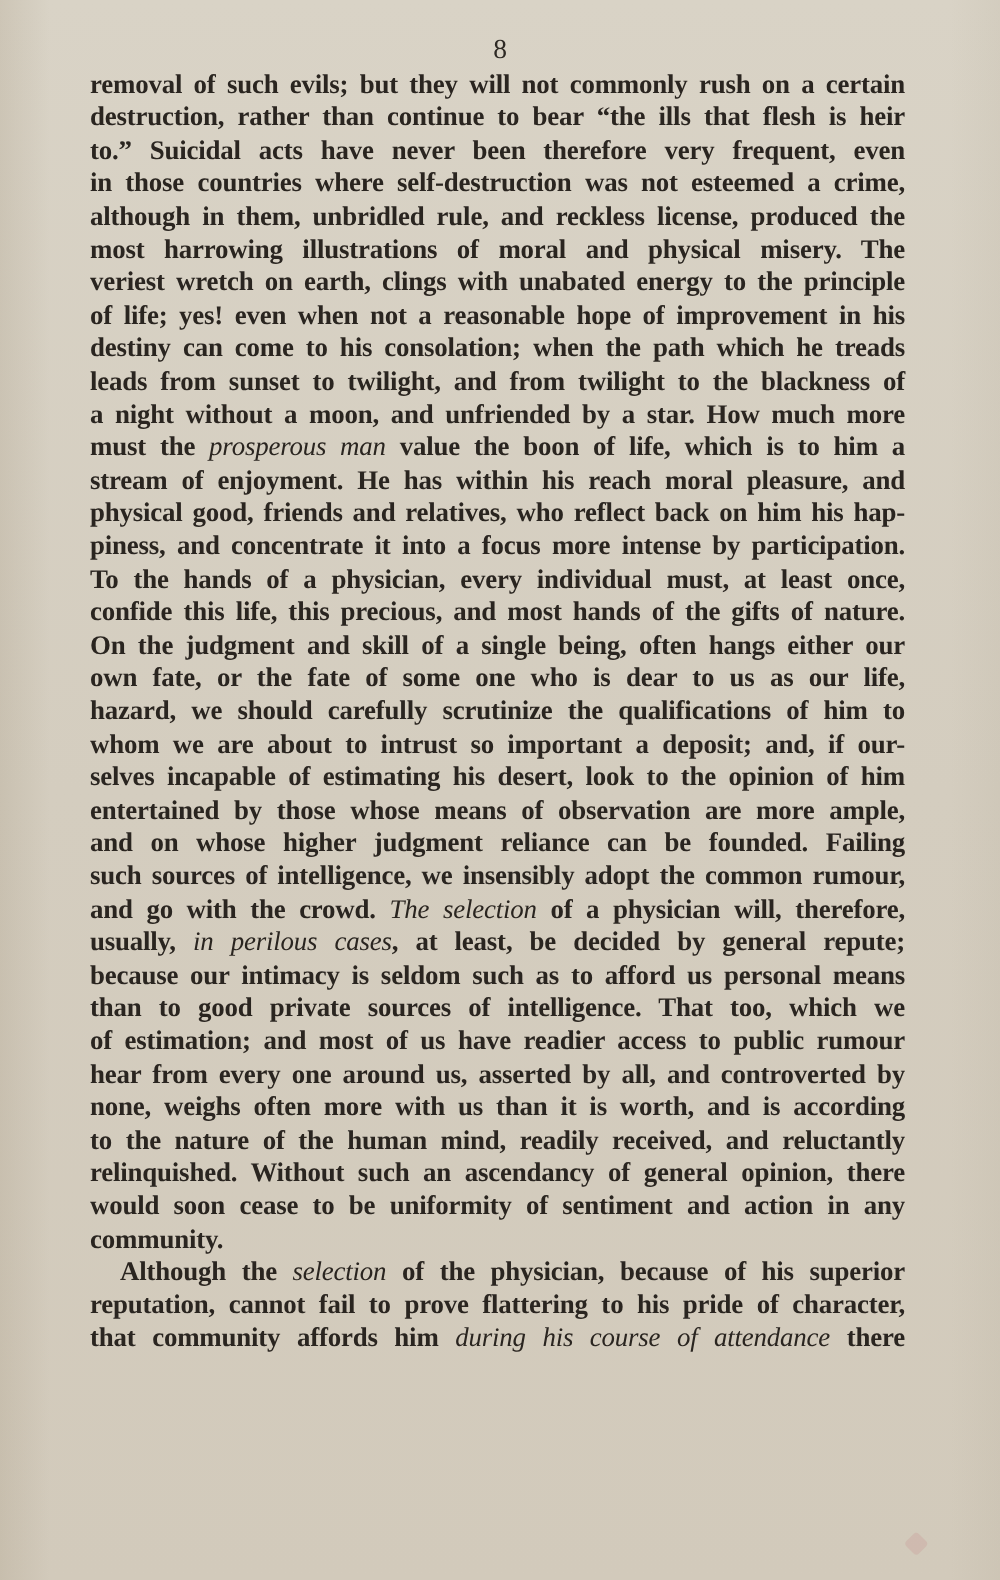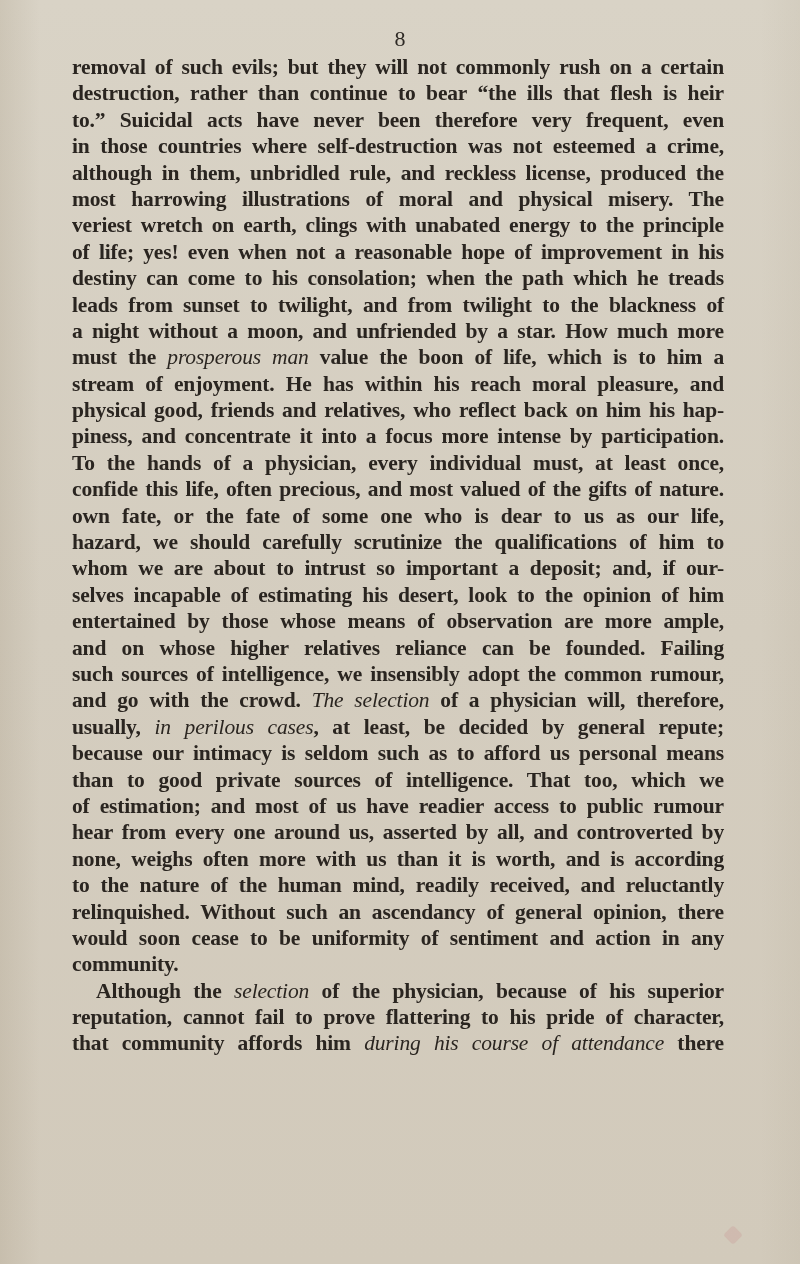--- a/index.html
+++ b/index.html
@@ -89,27 +89,28 @@
         <span class="line"><span>veriest wretch on earth, clings with unabated energy to the principle</span></span>
         <span class="line"><span>of life; yes! even when not a reasonable hope of improvement in his</span></span>
         <span class="line"><span>destiny can come to his consolation; when the path which he treads</span></span>
         <span class="line"><span>leads from sunset to twilight, and from twilight to the blackness of</span></span>
         <span class="line"><span>a night without a moon, and unfriended by a star.  How much more</span></span>
         <span class="line"><span>must the </span><span class="it">prosperous man</span><span> value the boon of life, which is to him a</span></span>
         <span class="line"><span>stream of enjoyment.  He has within his reach moral pleasure, and</span></span>
         <span class="line"><span>physical good, friends and relatives, who reflect back on him his hap-</span></span>
         <span class="line"><span>piness, and concentrate it into a focus more intense by participation.</span></span>
         <span class="line"><span>To the hands of a physician, every individual must, at least once,</span></span>
-        <span class="line"><span>confide this life, often precious, and most valued of the gifts of nature.</span></span>
+        <span class="line"><span>confide this life, this precious, and most hands of the gifts of nature.</span></span>
+        <span class="line"><span>On the judgment and skill of a single being, often hangs either our</span></span>
         <span class="line"><span>own fate, or the fate of some one who is dear to us as our life,</span></span>
         <span class="line"><span>hazard, we should carefully scrutinize the qualifications of him to</span></span>
         <span class="line"><span>whom we are about to intrust so important a deposit; and, if our-</span></span>
         <span class="line"><span>selves incapable of estimating his desert, look to the opinion of him</span></span>
         <span class="line"><span>entertained by those whose means of observation are more ample,</span></span>
-        <span class="line"><span>and on whose higher relatives reliance can be founded.  Failing</span></span>
+        <span class="line"><span>and on whose higher judgment reliance can be founded.  Failing</span></span>
         <span class="line"><span>such sources of intelligence, we insensibly adopt the common rumour,</span></span>
         <span class="line"><span>and go with the crowd.  </span><span class="it">The selection</span><span> of a physician will, therefore,</span></span>
         <span class="line"><span>usually, </span><span class="it">in perilous cases</span><span>, at least, be decided by general repute;</span></span>
         <span class="line"><span>because our intimacy is seldom such as to afford us personal means</span></span>
         <span class="line"><span>than to good private sources of intelligence.  That too, which we</span></span>
         <span class="line"><span>of estimation; and most of us have readier access to public rumour</span></span>
         <span class="line"><span>hear from every one around us, asserted by all, and controverted by</span></span>
         <span class="line"><span>none, weighs often more with us than it is worth, and is according</span></span>
         <span class="line"><span>to the nature of the human mind, readily received, and reluctantly</span></span>
         <span class="line"><span>relinquished.  Without such an ascendancy of general opinion, there</span></span>

